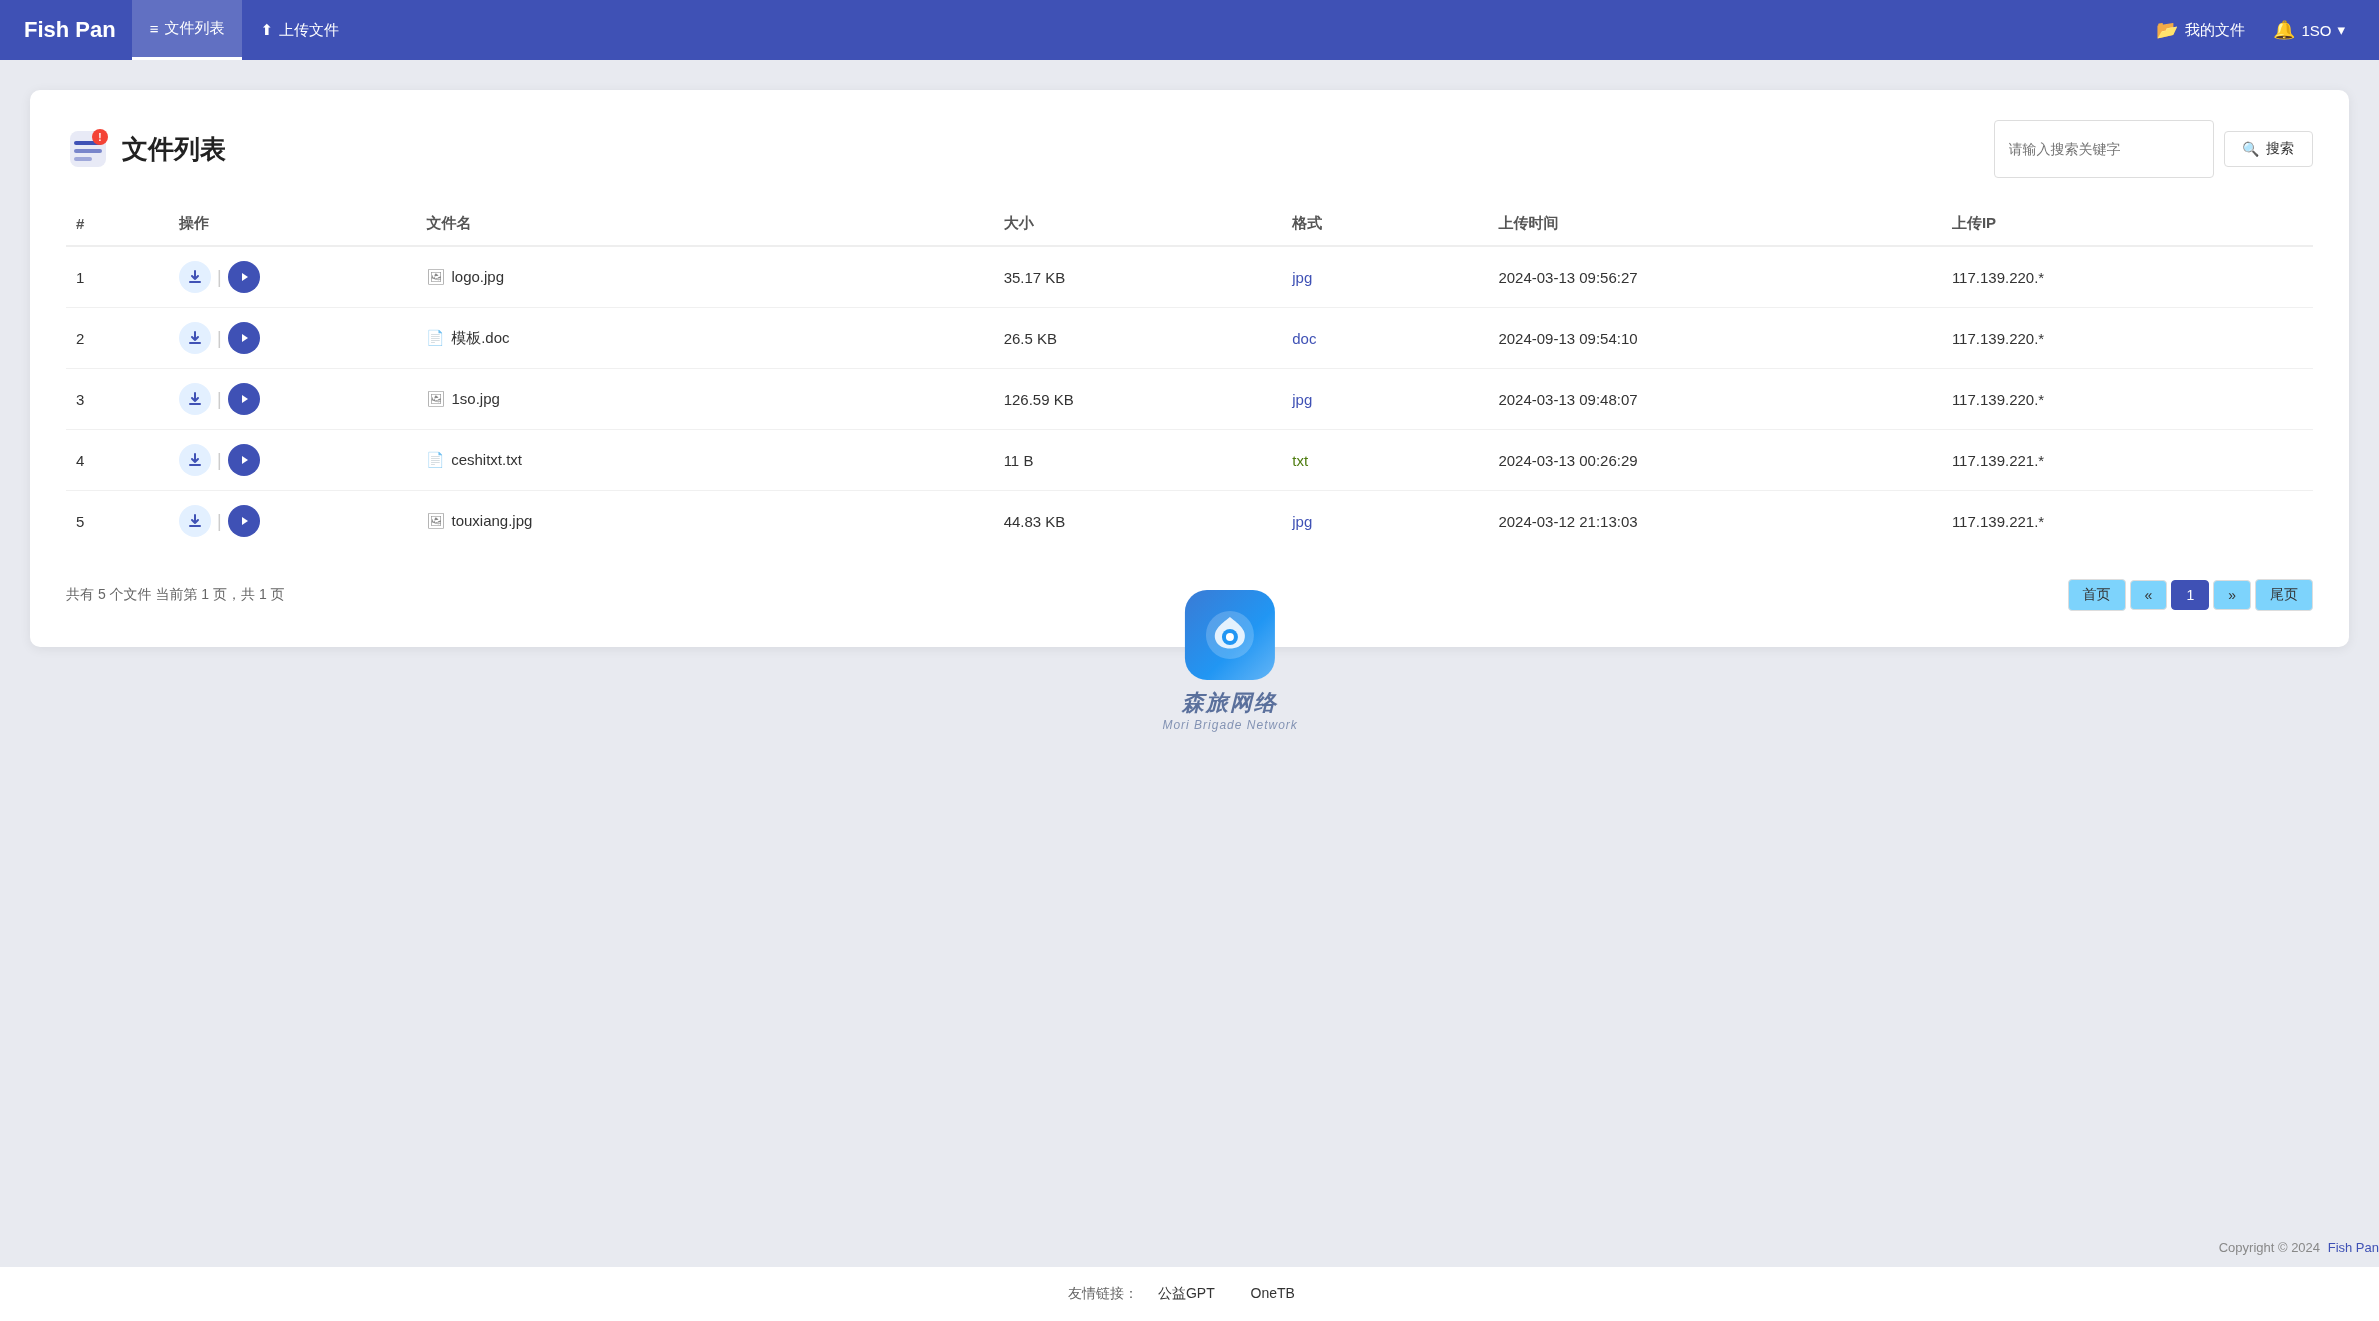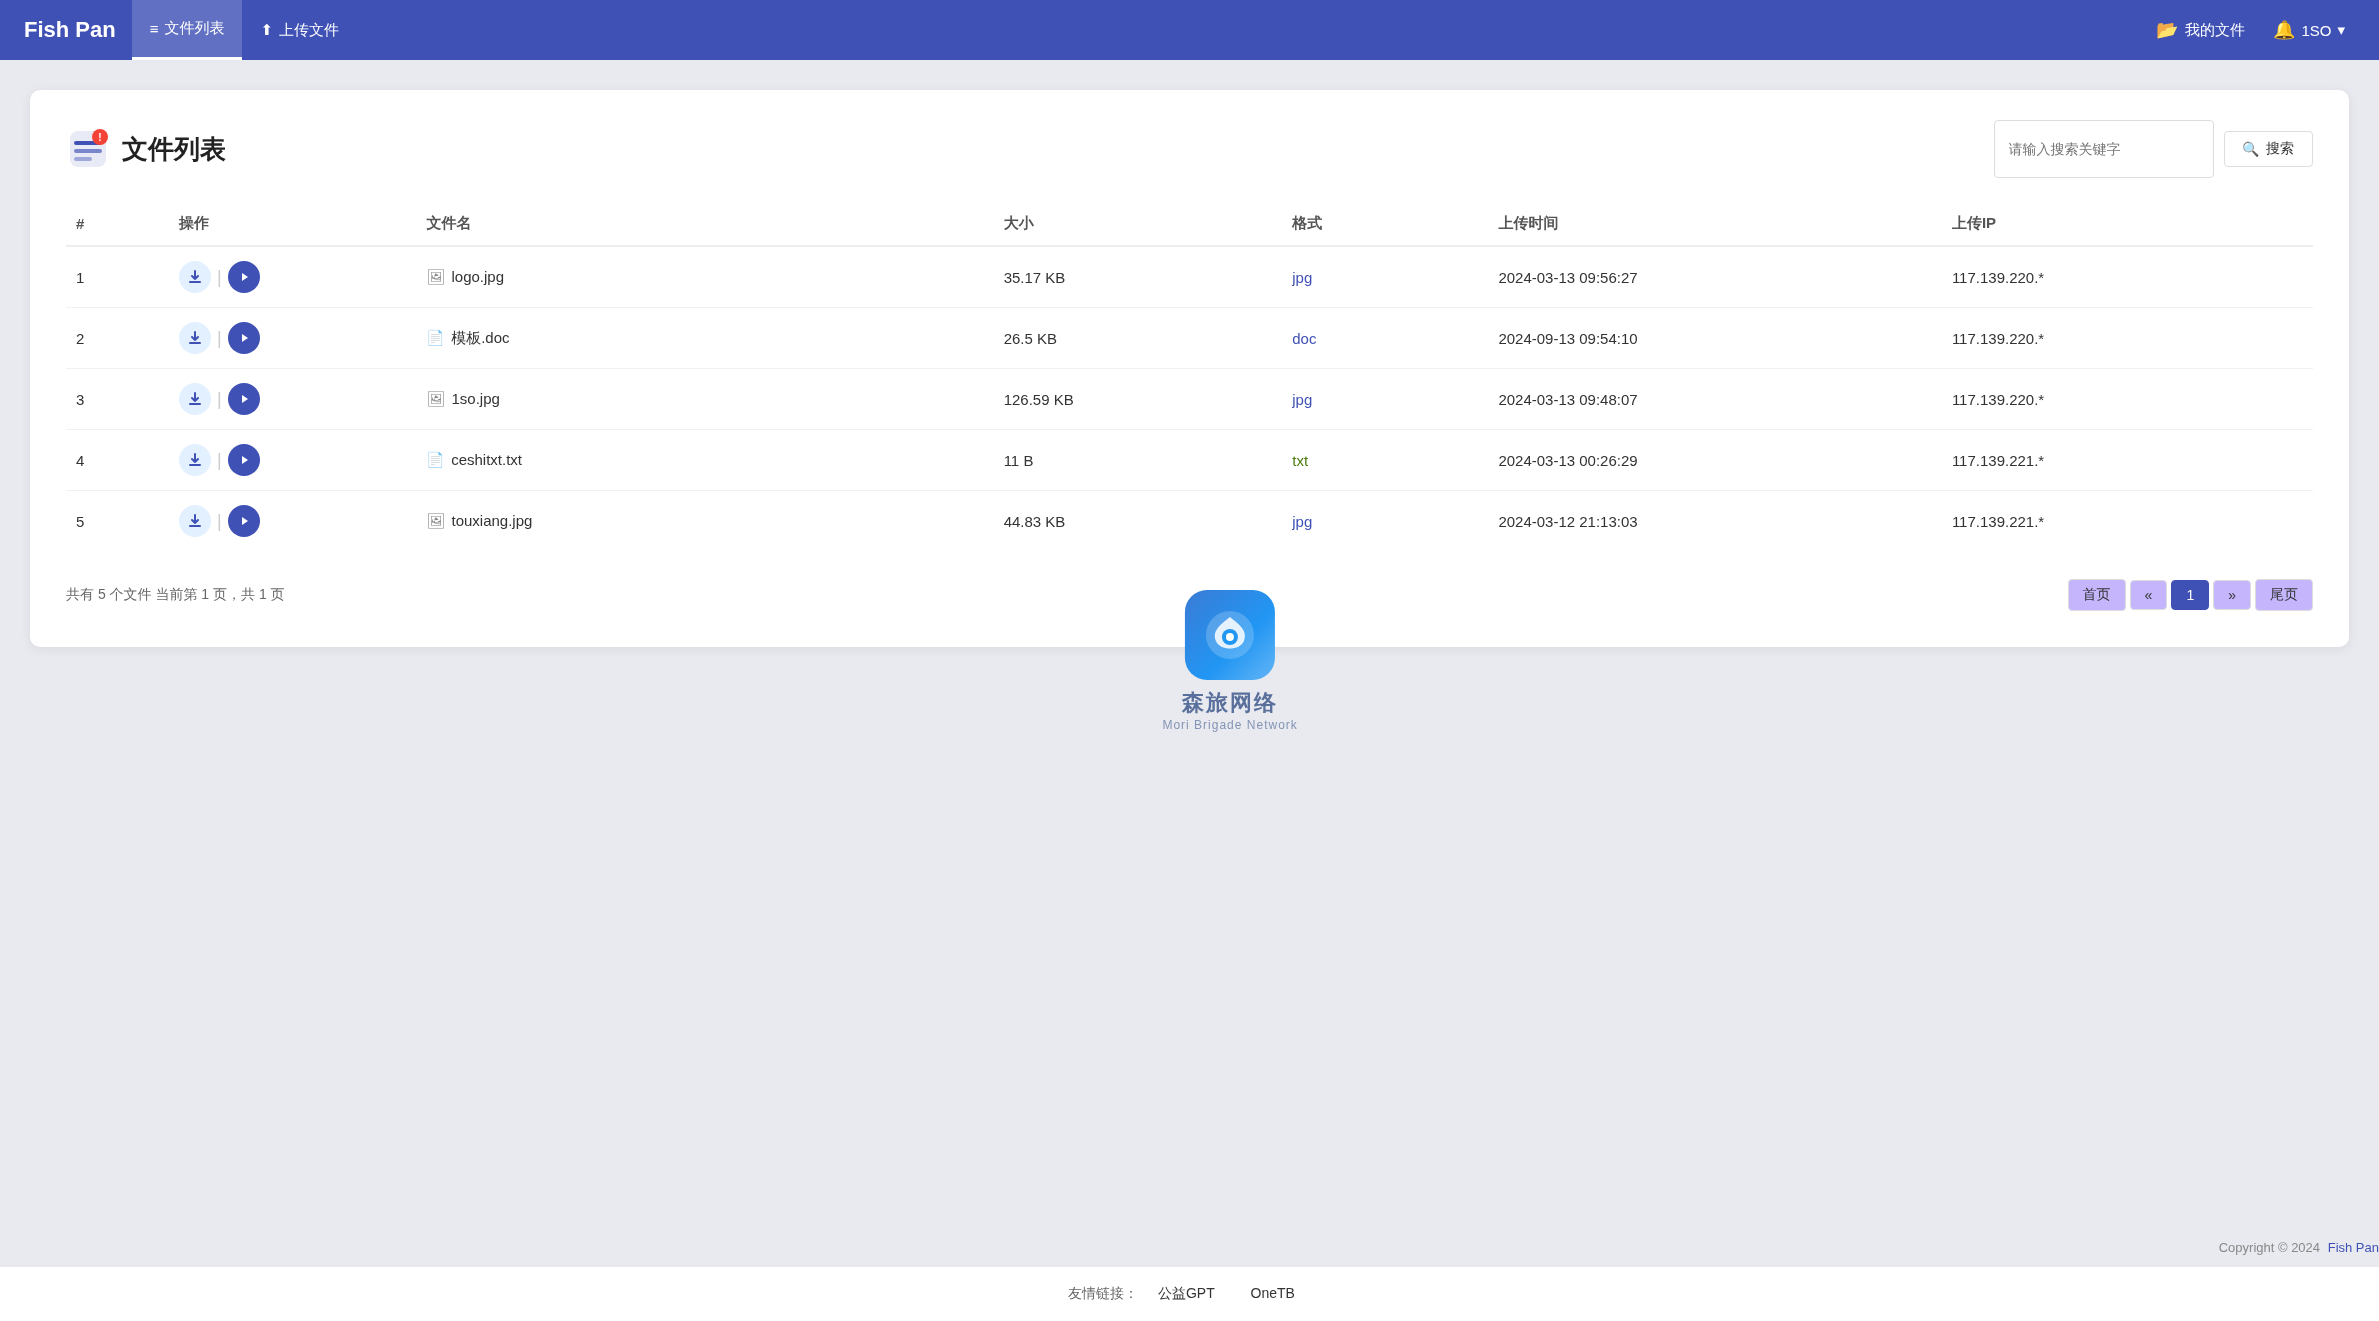--- a/index.html
+++ b/index.html
@@ -201,21 +201,21 @@
       font-size: 14px;
       color: #666;
     }
     .pagination {
       display: flex;
       align-items: center;
       gap: 4px;
     }
     .page-btn {
       border: 1px solid #ddd;
-      background: #c4b5fd;
+      background: #7dd3fc;
       color: #333;
       padding: 6px 14px;
       font-size: 14px;
       cursor: pointer;
       border-radius: 4px;
       transition: background 0.12s;
     }
     .page-btn.active {
       background: #3f51b5;
       color: #fff;
@@ -259,20 +259,21 @@
       position: fixed;
       top: 50%;
       left: 50%;
       transform: translate(-20%, -50%);
       pointer-events: none;
       z-index: 1000;
       display: flex;
       align-items: center;
       justify-content: center;
       flex-direction: column;
+      font-style: italic;
     }
     .watermark-logo {
       width: 90px;
       height: 90px;
       background: linear-gradient(135deg, #3a7bd5 0%, #2196f3 60%, #64b5f6 100%);
       border-radius: 22px;
       display: flex;
       align-items: center;
       justify-content: center;
       margin-bottom: 8px;

